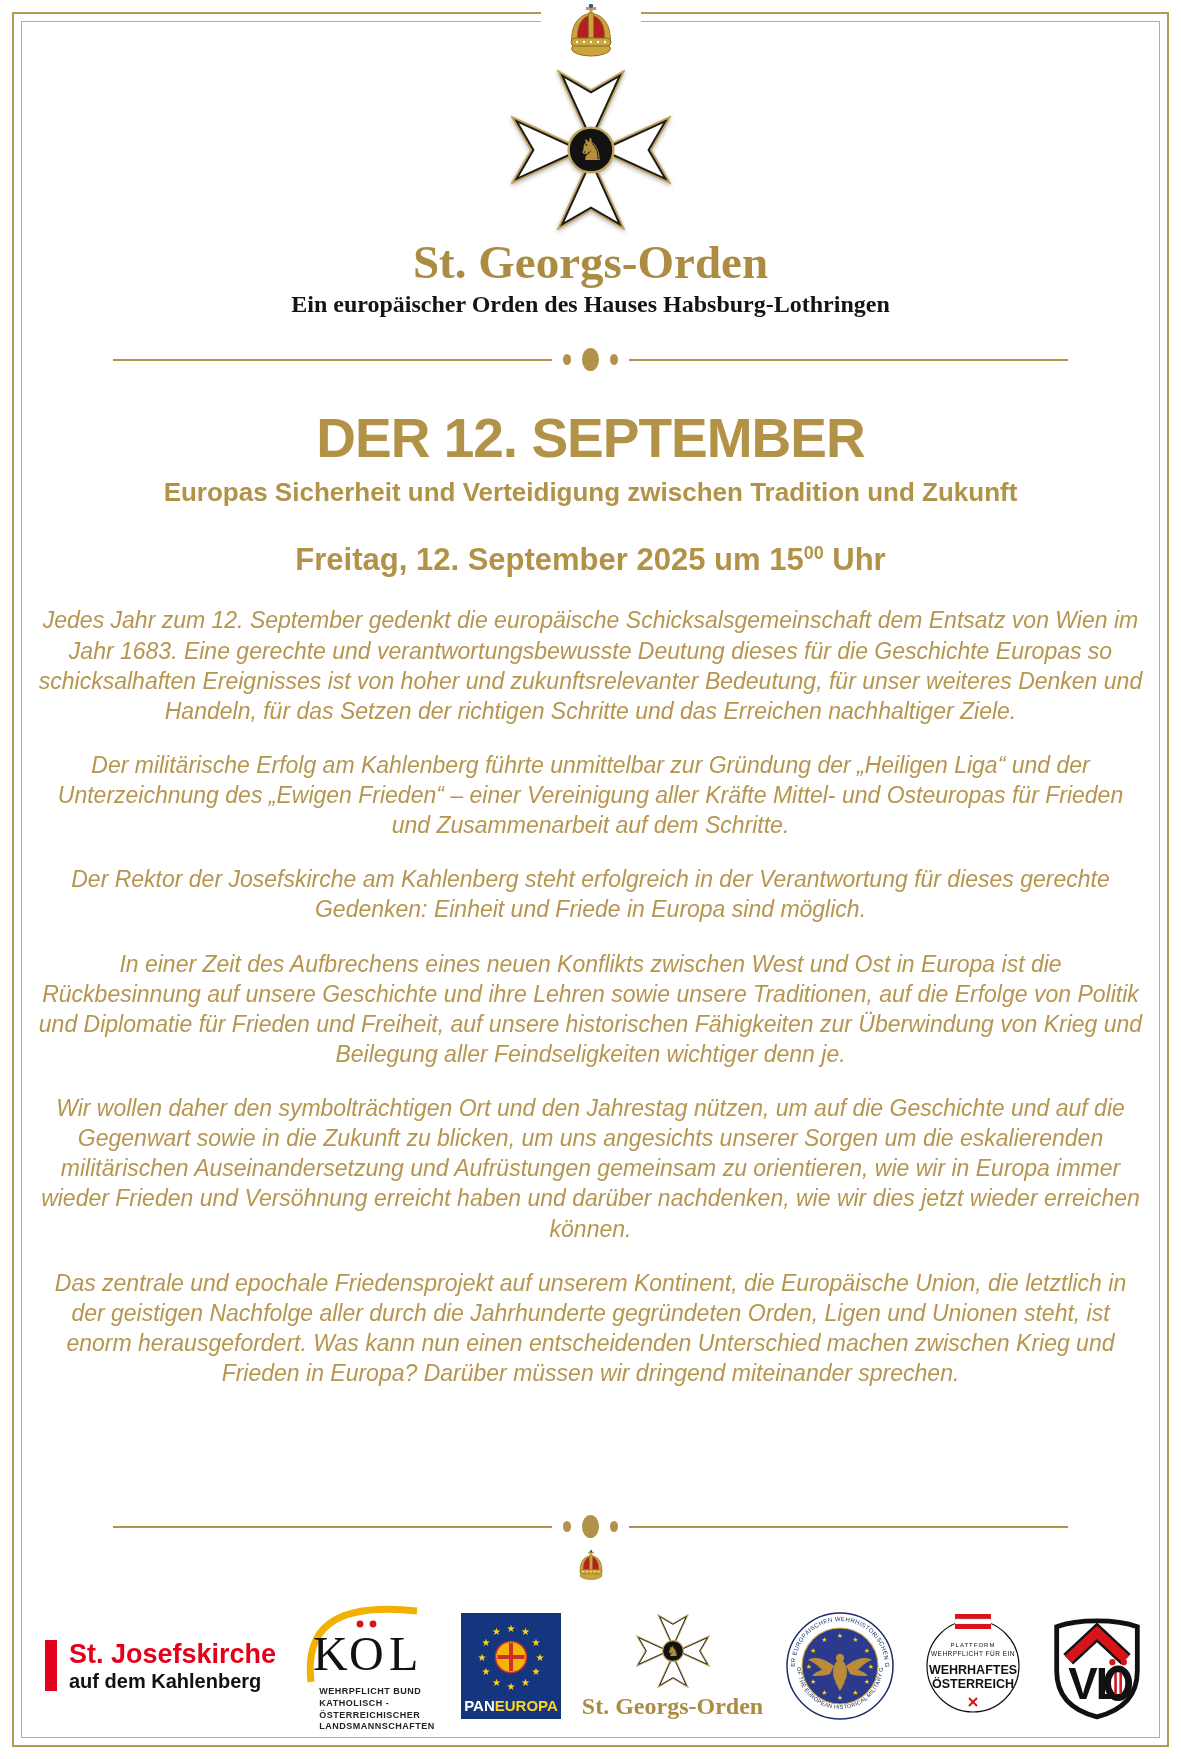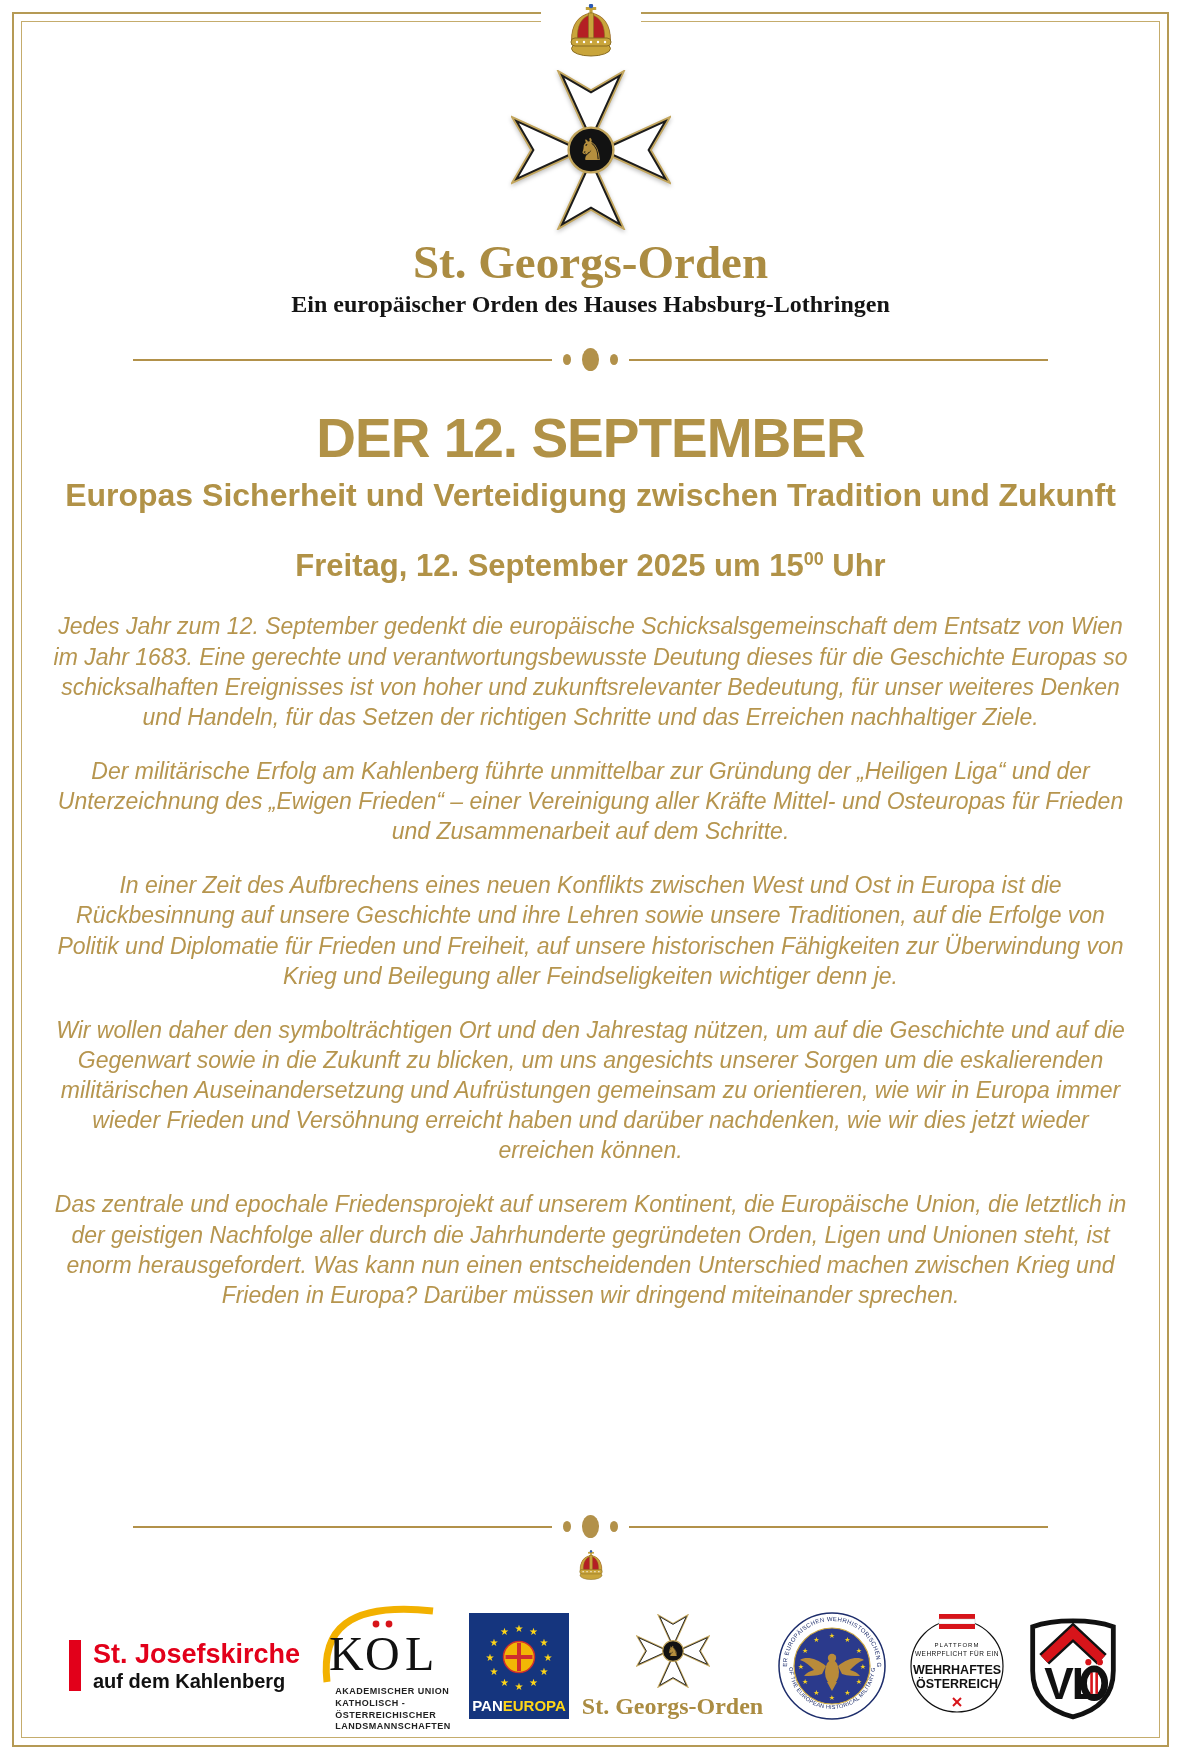--- a/index.html
+++ b/index.html
@@ -7,34 +7,34 @@
         font-family:"Liberation Sans",sans-serif;color:#1a1a1a;}
   
   .frame{position:absolute;pointer-events:none;z-index:1;}
   .frame-outer{inset:12px;border:2px solid #b59a55;}
   .frame-inner{inset:21px;border:1.5px solid #c5ac6c;}
   
   .top-crown{position:absolute;top:4px;left:50%;transform:translateX(-50%);
              background:#fff;padding:0 18px;z-index:3;line-height:0;}
   .content{position:relative;z-index:2;height:100%;box-sizing:border-box;
            display:flex;flex-direction:column;align-items:center;
-           padding:64px 46px 26px;text-align:center;}
+           padding:64px 22px 26px;text-align:center;}
   .emblem{margin-top:6px;line-height:0;filter:drop-shadow(0 2px 2px rgba(0,0,0,.25));}
   .order-title{margin:8px 0 0;font-family:"Liberation Serif",serif;font-weight:700;
                font-size:47px;line-height:1.05;color:#ab8c42;letter-spacing:0;}
   .order-subtitle{margin-top:4px;font-family:"Liberation Serif",serif;font-weight:700;
                   font-size:24px;color:#141414;}
   
   .divider{display:flex;align-items:center;width:84%;margin-top:30px;}
   .divider .rule{flex:1;height:2px;background:#b2914a;}
   .divider .dot-s{width:8px;height:11px;border-radius:50%;background:#b2914a;margin:0 11px;}
   .divider .dot-l{width:17px;height:23px;border-radius:50%;background:#b2914a;}
   .event-title{margin:36px 0 0;font-weight:700;font-size:55px;line-height:1.13;
                color:#b19247;letter-spacing:-1px;}
-  .event-subtitle{margin-top:8px;font-weight:700;font-size:32px;color:#b19247;}
+  .event-subtitle{margin-top:8px;font-weight:700;font-size:26px;color:#b19247;}
   .event-when{margin-top:34px;font-weight:700;font-size:31px;color:#b19247;}
   .event-when sup{font-size:58%;vertical-align:super;line-height:0;}
   .event-where{margin-top:5px;font-weight:700;font-size:27px;color:#b19247;}
   .body-text{max-width:1105px;}
   .body-text p{margin:24px 0 0;font-style:italic;font-size:23px;line-height:1.31;
                color:#b6954e;}
   .body-text p:first-child{margin-top:27px;}
   
   .footer{margin-top:auto;width:100%;display:flex;flex-direction:column;align-items:center;}
   .footer .divider{margin-top:0;}
@@ -130,20 +130,21 @@
     </h2>
     <div class="event-subtitle">Europas Sicherheit und Verteidigung zwischen Tradition und Zukunft</div>
 
     <div class="event-when">
       <span>Freitag, 12. September 2025 um 15</span><sup>00</sup><span> Uhr</span>
     </div>
 
     <div class="body-text">
       <p>Jedes Jahr zum 12. September gedenkt die europäische Schicksalsgemeinschaft dem Entsatz von Wien im Jahr 1683. Eine gerechte und verantwortungsbewusste Deutung dieses für die Geschichte Europas so schicksalhaften Ereignisses ist von hoher und zukunftsrelevanter Bedeutung, für unser weiteres Denken und Handeln, für das Setzen der richtigen Schritte und das Erreichen nachhaltiger Ziele.</p>
       <p>Der militärische Erfolg am Kahlenberg führte unmittelbar zur Gründung der „Heiligen Liga“ und der Unterzeichnung des „Ewigen Frieden“ – einer Vereinigung aller Kräfte Mittel- und Osteuropas für Frieden und Zusammenarbeit auf dem Schritte.</p>
+      <p>Der Rektor der Josefskirche am Kahlenberg steht erfolgreich in der Verantwortung für dieses gerechte Gedenken: Einheit und Friede in Europa sind möglich.</p>
       <p>In einer Zeit des Aufbrechens eines neuen Konflikts zwischen West und Ost in Europa ist die Rückbesinnung auf unsere Geschichte und ihre Lehren sowie unsere Traditionen, auf die Erfolge von Politik und Diplomatie für Frieden und Freiheit, auf unsere historischen Fähigkeiten zur Überwindung von Krieg und Beilegung aller Feindseligkeiten wichtiger denn je.</p>
       <p>Wir wollen daher den symbolträchtigen Ort und den Jahrestag nützen, um auf die Geschichte und auf die Gegenwart sowie in die Zukunft zu blicken, um uns angesichts unserer Sorgen um die eskalierenden militärischen Auseinandersetzung und Aufrüstungen gemeinsam zu orientieren, wie wir in Europa immer wieder Frieden und Versöhnung erreicht haben und darüber nachdenken, wie wir dies jetzt wieder erreichen können.</p>
       <p>Das zentrale und epochale Friedensprojekt auf unserem Kontinent, die Europäische Union, die letztlich in der geistigen Nachfolge aller durch die Jahrhunderte gegründeten Orden, Ligen und Unionen steht, ist enorm herausgefordert. Was kann nun einen entscheidenden Unterschied machen zwischen Krieg und Frieden in Europa? Darüber müssen wir dringend miteinander sprechen.</p>
     </div>
 
     <div class="footer">
 
       <div class="divider">
         <span class="rule"></span>
         <span class="dot-s"></span>
@@ -171,21 +172,21 @@
         <div class="logo">
           <svg width="142" height="86" viewBox="0 0 142 86">
             <path d="M14,84 C8,32 34,4 120,13" stroke="#f2b100" stroke-width="7" fill="none"></path>
             <text x="16" y="72" font-size="48" font-family="Liberation Serif,serif" fill="#111">K</text>
             <text x="52" y="72" font-size="48" font-family="Liberation Serif,serif" fill="#111">O</text>
             <text x="92" y="72" font-size="48" font-family="Liberation Serif,serif" fill="#111">L</text>
             <circle cx="63" cy="26" r="3.4" fill="#d7141a"></circle>
             <circle cx="76" cy="26" r="3.4" fill="#d7141a"></circle>
           </svg>
           <div class="koel-sub">
-            <div>AKADEMISCHER UNION</div>
+            <div>WEHRPFLICHT BUND</div>
             <div>KATHOLISCH -</div>
             <div>ÖSTERREICHISCHER</div>
             <div>LANDSMANNSCHAFTEN</div>
           </div>
         </div>
 
         <div class="logo">
           <svg width="100" height="106" viewBox="0 0 100 106">
             <rect width="100" height="106" fill="#15357e"></rect>
             <circle cx="50" cy="44" r="15.5" fill="#f2b705" stroke="#cf2e2e" stroke-width="1.5"></circle>

